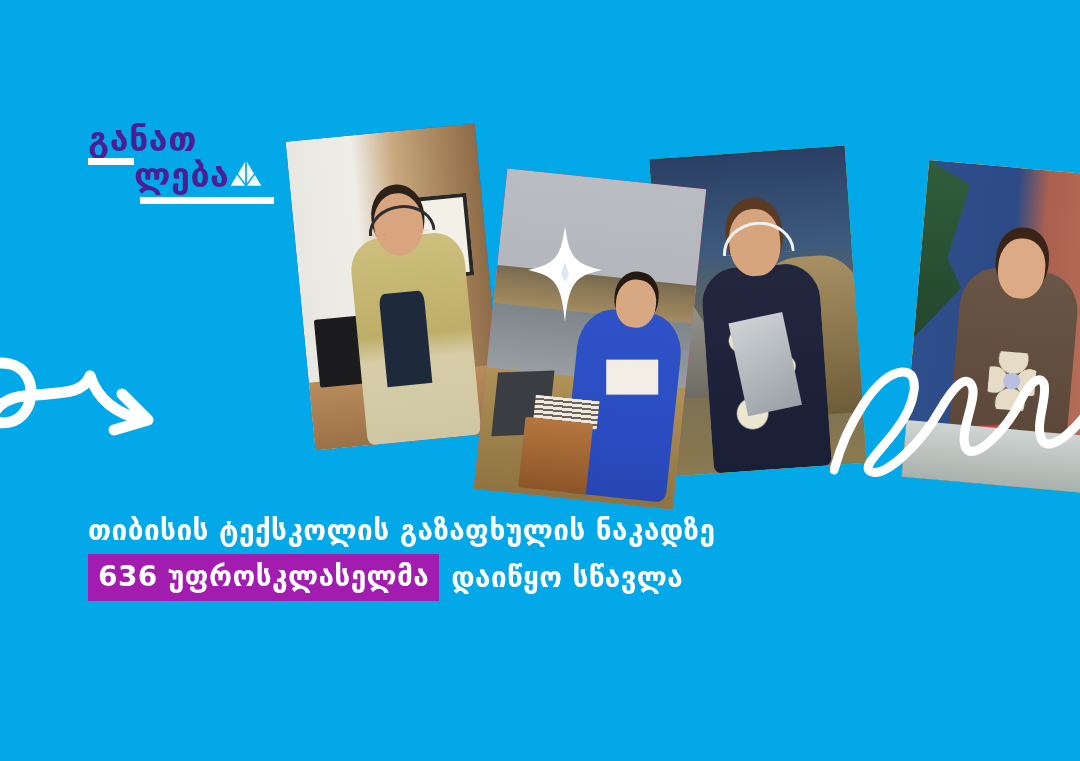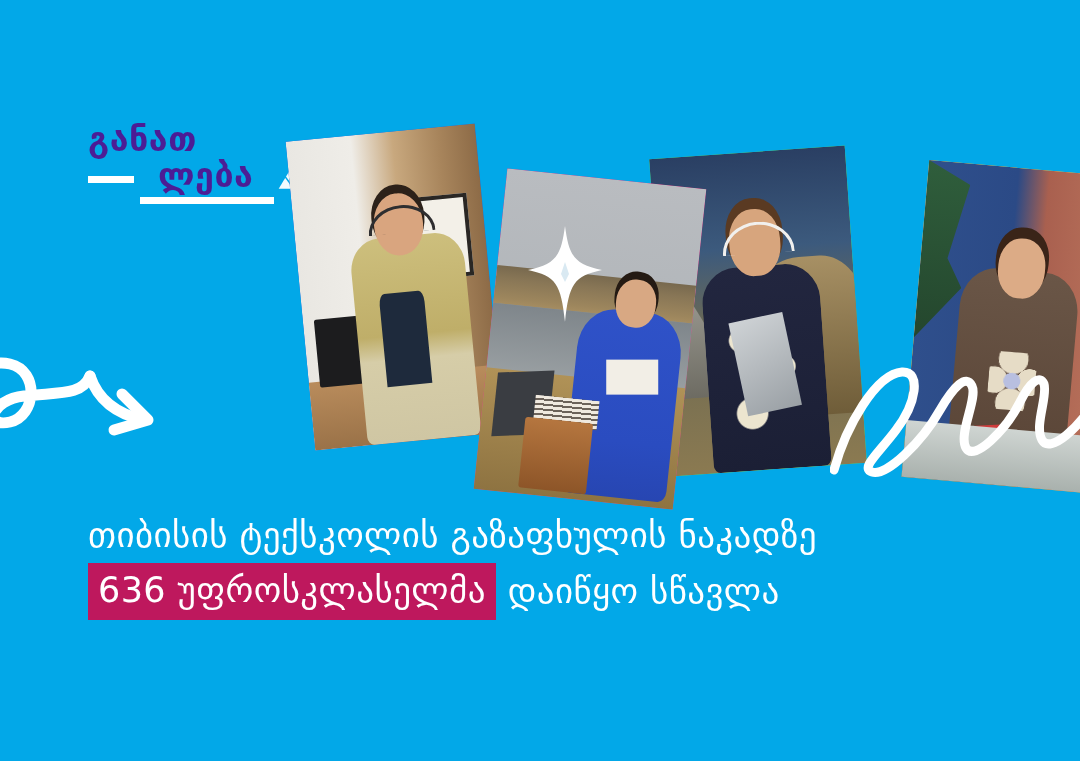--- a/index.html
+++ b/index.html
@@ -37,22 +37,21 @@
   }
   .logo-line1 {
     font-size: 34px;
     font-weight: 700;
     letter-spacing: 0.5px;
     line-height: 1.0;
     white-space: nowrap;
   }
   .logo-row2 {
     display: flex;
-    align-items: flex-end;
-    gap: 24px;
+    gap: 0;
     margin-top: 2px;
   }
   .logo-dash {
     width: 46px;
     height: 7px;
     background: #ffffff;
     margin-bottom: 9px;
     flex: 0 0 auto;
   }
   .logo-line2 {
@@ -304,22 +303,22 @@
   
   .headline {
     position: absolute;
     left: 88px;
     top: 512px;
     width: 920px;
     color: #ffffff;
     user-select: none;
   }
   .headline-line {
-    font-size: 35px;
-    font-weight: 400;
+    font-size: 28px;
+    font-weight: 700;
     line-height: 1.34;
     letter-spacing: 0.4px;
     white-space: nowrap;
   }
   .headline-line.second {
     margin-top: 4px;
     display: flex;
     align-items: center;
     gap: 0;
   }
@@ -423,18 +422,18 @@
     <path d="M37 36 L41 48 L37 56 L33 48 Z" fill="#d9e9f2"></path>
   </svg>
 
   <svg class="signature" viewBox="0 0 280 130" fill="none">
     <path d="M4 118 C16 74, 46 22, 72 20 C92 19, 86 52, 66 78 C48 102, 30 116, 42 120 C56 125, 92 90, 110 58 C124 34, 136 22, 142 34 C148 46, 128 82, 136 96 C144 110, 176 78, 190 50 C200 30, 210 22, 214 32 C218 44, 204 74, 212 88 C220 102, 250 76, 268 44" stroke="#ffffff" stroke-width="9" stroke-linecap="round" stroke-linejoin="round" fill="none"></path>
   </svg>
 
   <div class="headline">
     <div class="headline-line">თიბისის ტექსკოლის გაზაფხულის ნაკადზე</div>
     <div class="headline-line second">
-      <span class="hl-highlight" style="background: #be185d;">636 უფროსკლასელმა</span>
+      <span class="hl-highlight" style="background: #a21caf;">636 უფროსკლასელმა</span>
       <span class="hl-rest">დაიწყო სწავლა</span>
     </div>
   </div>
 
 </div>
 
 </body></html>

